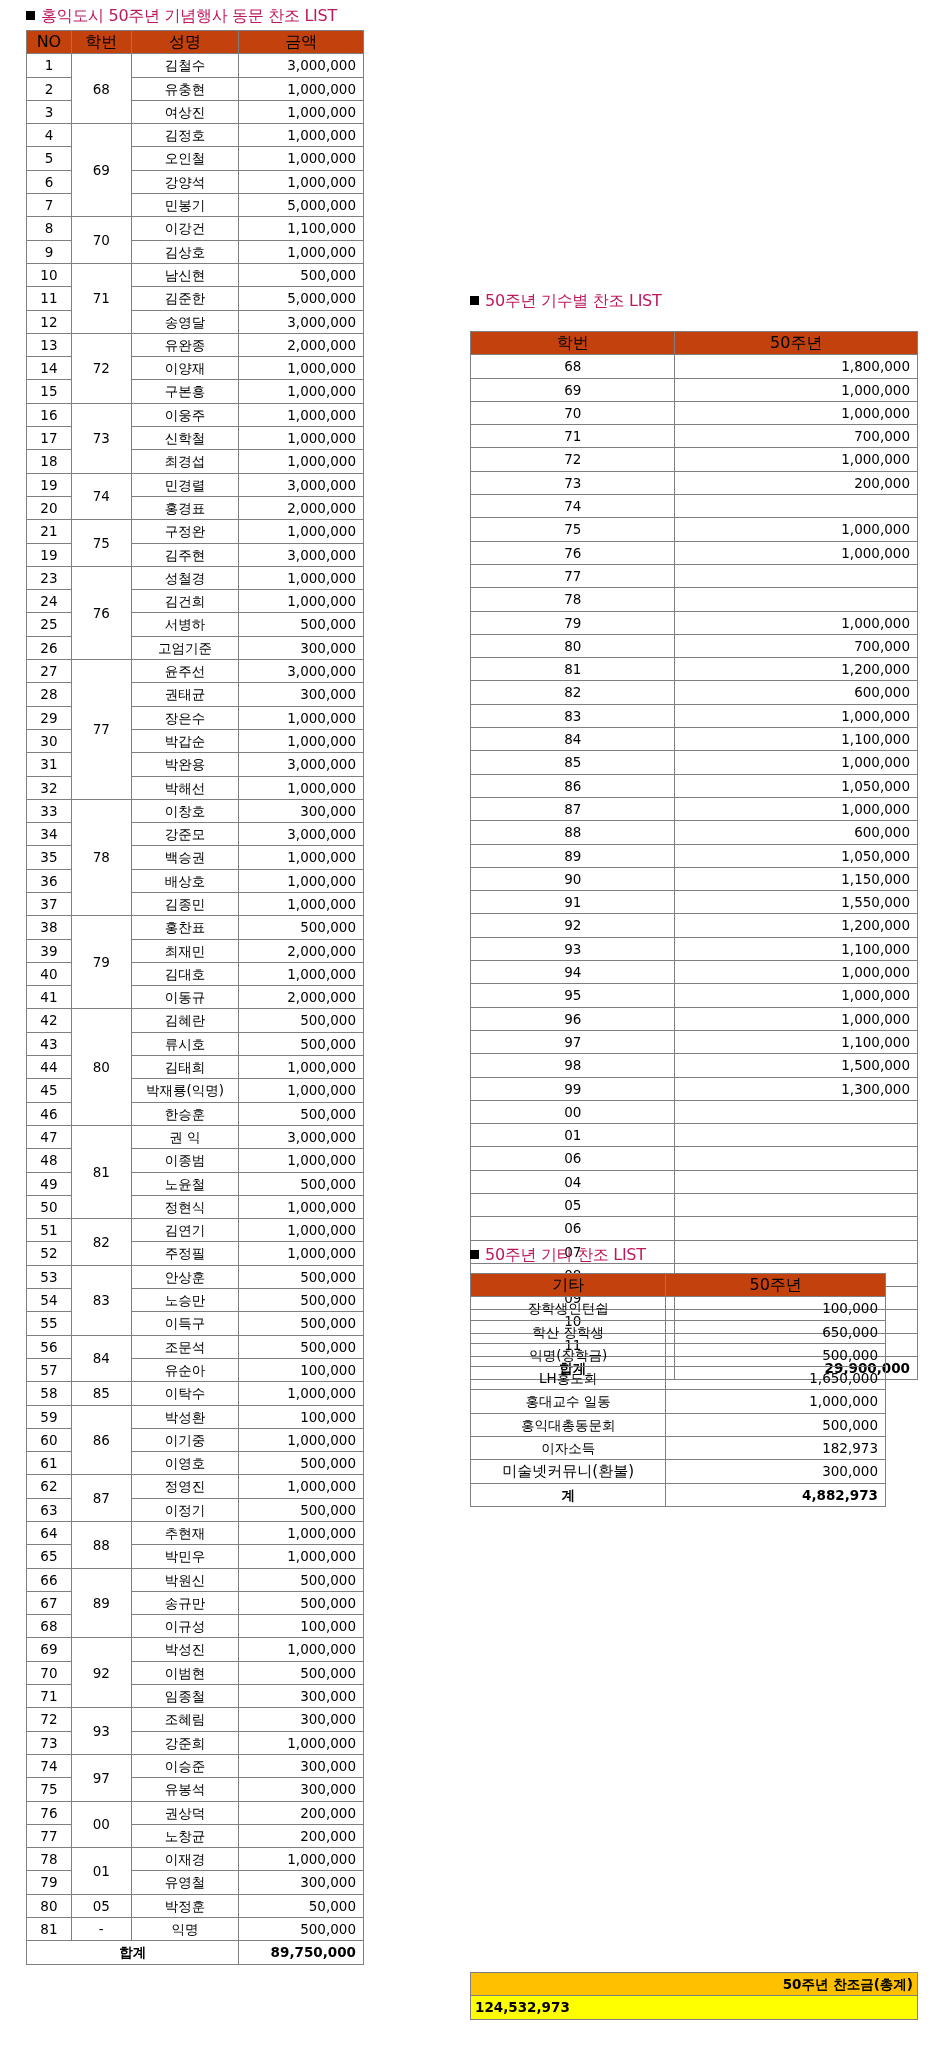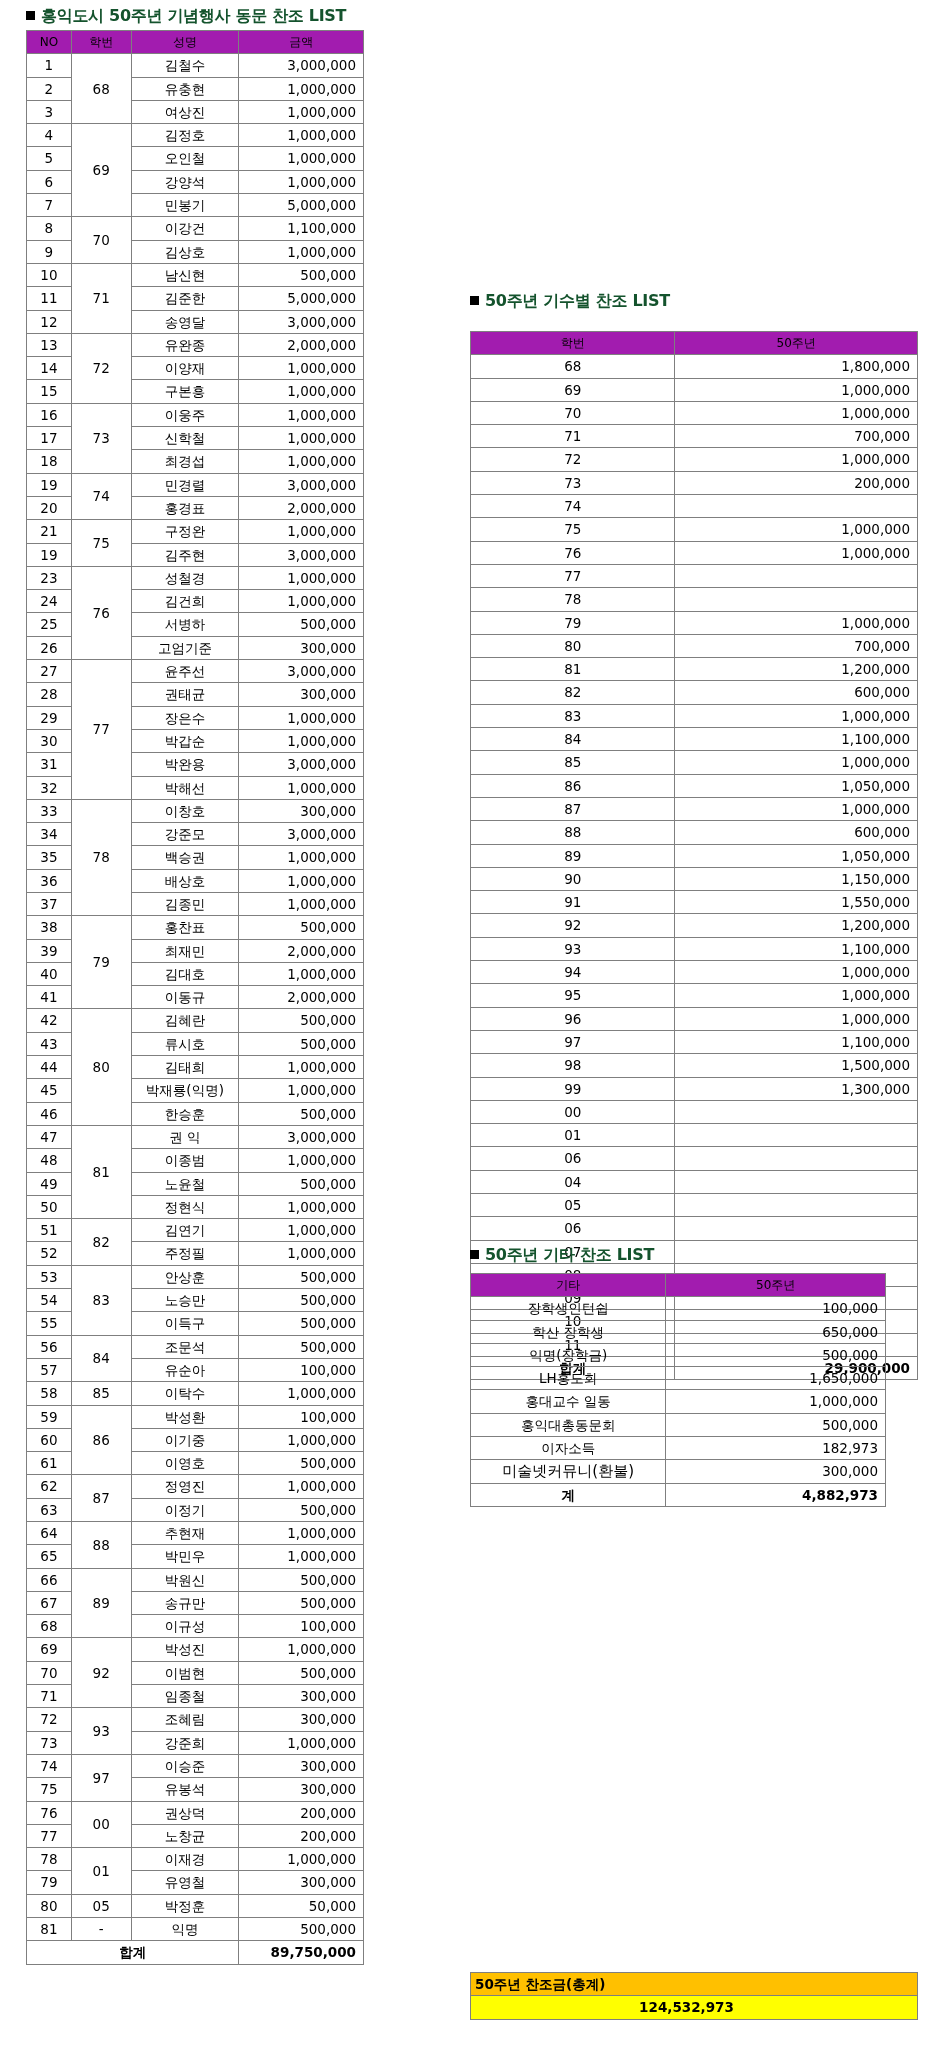--- a/index.html
+++ b/index.html
@@ -8,22 +8,22 @@
     background: #ffffff;
     font-family: "DejaVu Sans", "Liberation Sans", sans-serif;
   }
   body { width: 944px; height: 2048px; position: relative; overflow: hidden; }
 
   .page { position: relative; width: 944px; height: 2048px; }
 
   
   .title {
     font-size: 16px;
-    font-weight: bold;
-    color: #14532d;
+    font-weight: normal;
+    color: #be185d;
     letter-spacing: -0.3px;
     white-space: nowrap;
   }
   .title .sq {
     display: inline-block;
     width: 9px; height: 9px;
     background: #000;
     margin-right: 6px;
     vertical-align: 1px;
   }
@@ -37,23 +37,23 @@
   td, th {
     border: 1px solid #7f7f7f;
     padding: 0 4px;
     height: 22.3px;
     line-height: 22.3px;
     font-weight: normal;
     white-space: nowrap;
     overflow: hidden;
   }
   thead th {
-    background: #a21caf;
+    background: #c2410c;
     text-align: center;
-    font-size: 12px;
+    font-size: 16px;
   }
   .c { text-align: center; }
   .r { text-align: right; padding-right: 7px; }
 
   
   #main-table { position: absolute; left: 26px; top: 30px; width: 338px; }
   #main-table col.no  { width: 45px; }
   #main-table col.sid { width: 60px; }
   #main-table col.nm  { width: 108px; }
   #main-table col.amt { width: 125px; }
@@ -74,27 +74,27 @@
   #etc-table col.lbl { width: 205px; }
   #etc-table col.amt { width: 243px; }
   #etc-table tfoot td { font-weight: bold; }
   .small-label { font-size: 15px; }
 
   
   #total-wrap { position: absolute; left: 470px; top: 1972px; width: 448px; }
   #total-table { width: 448px; }
   #total-table .hd {
     background: #ffc000;
-    text-align: left;
+    text-align: right;
     font-weight: bold;
     border: 1px solid #7f7f7f;
   }
   #total-table .val {
     background: #ffff00;
-    text-align: center;
+    text-align: left;
     padding-right: 19px;
     font-weight: bold;
     border: 1px solid #7f7f7f;
   }
 </style>
 </head>
 <body>
 
 <div class="page">
 

